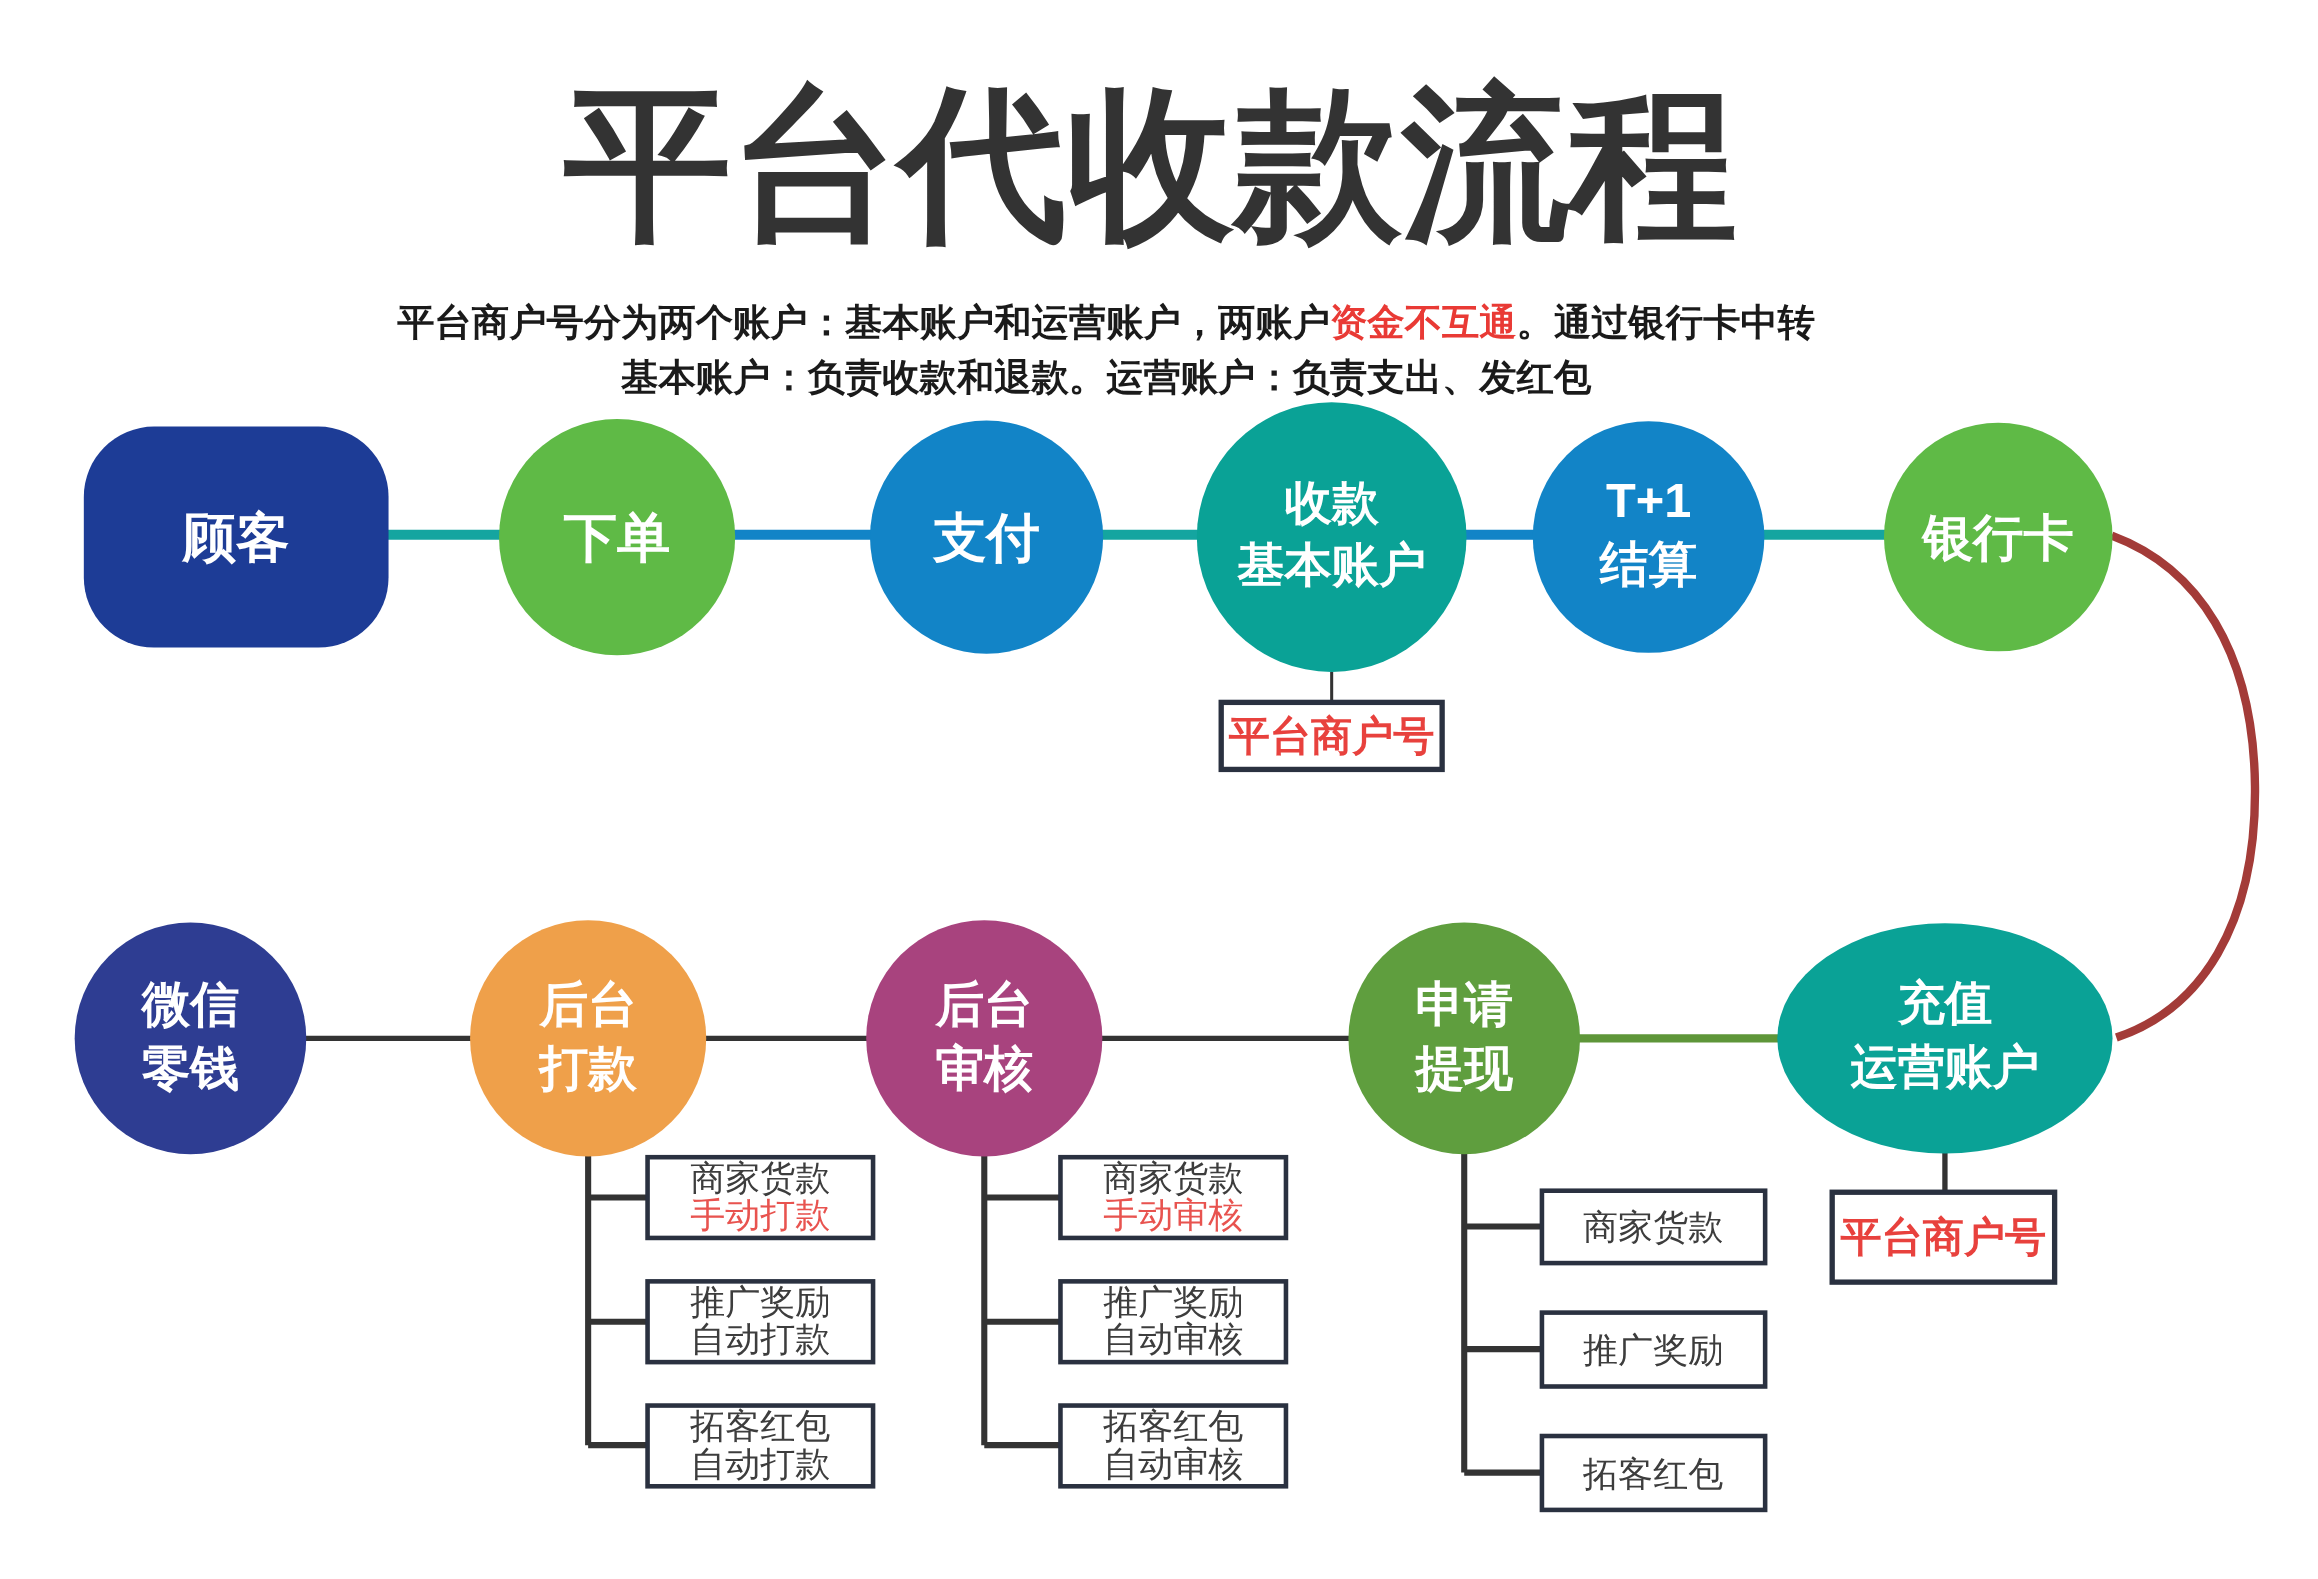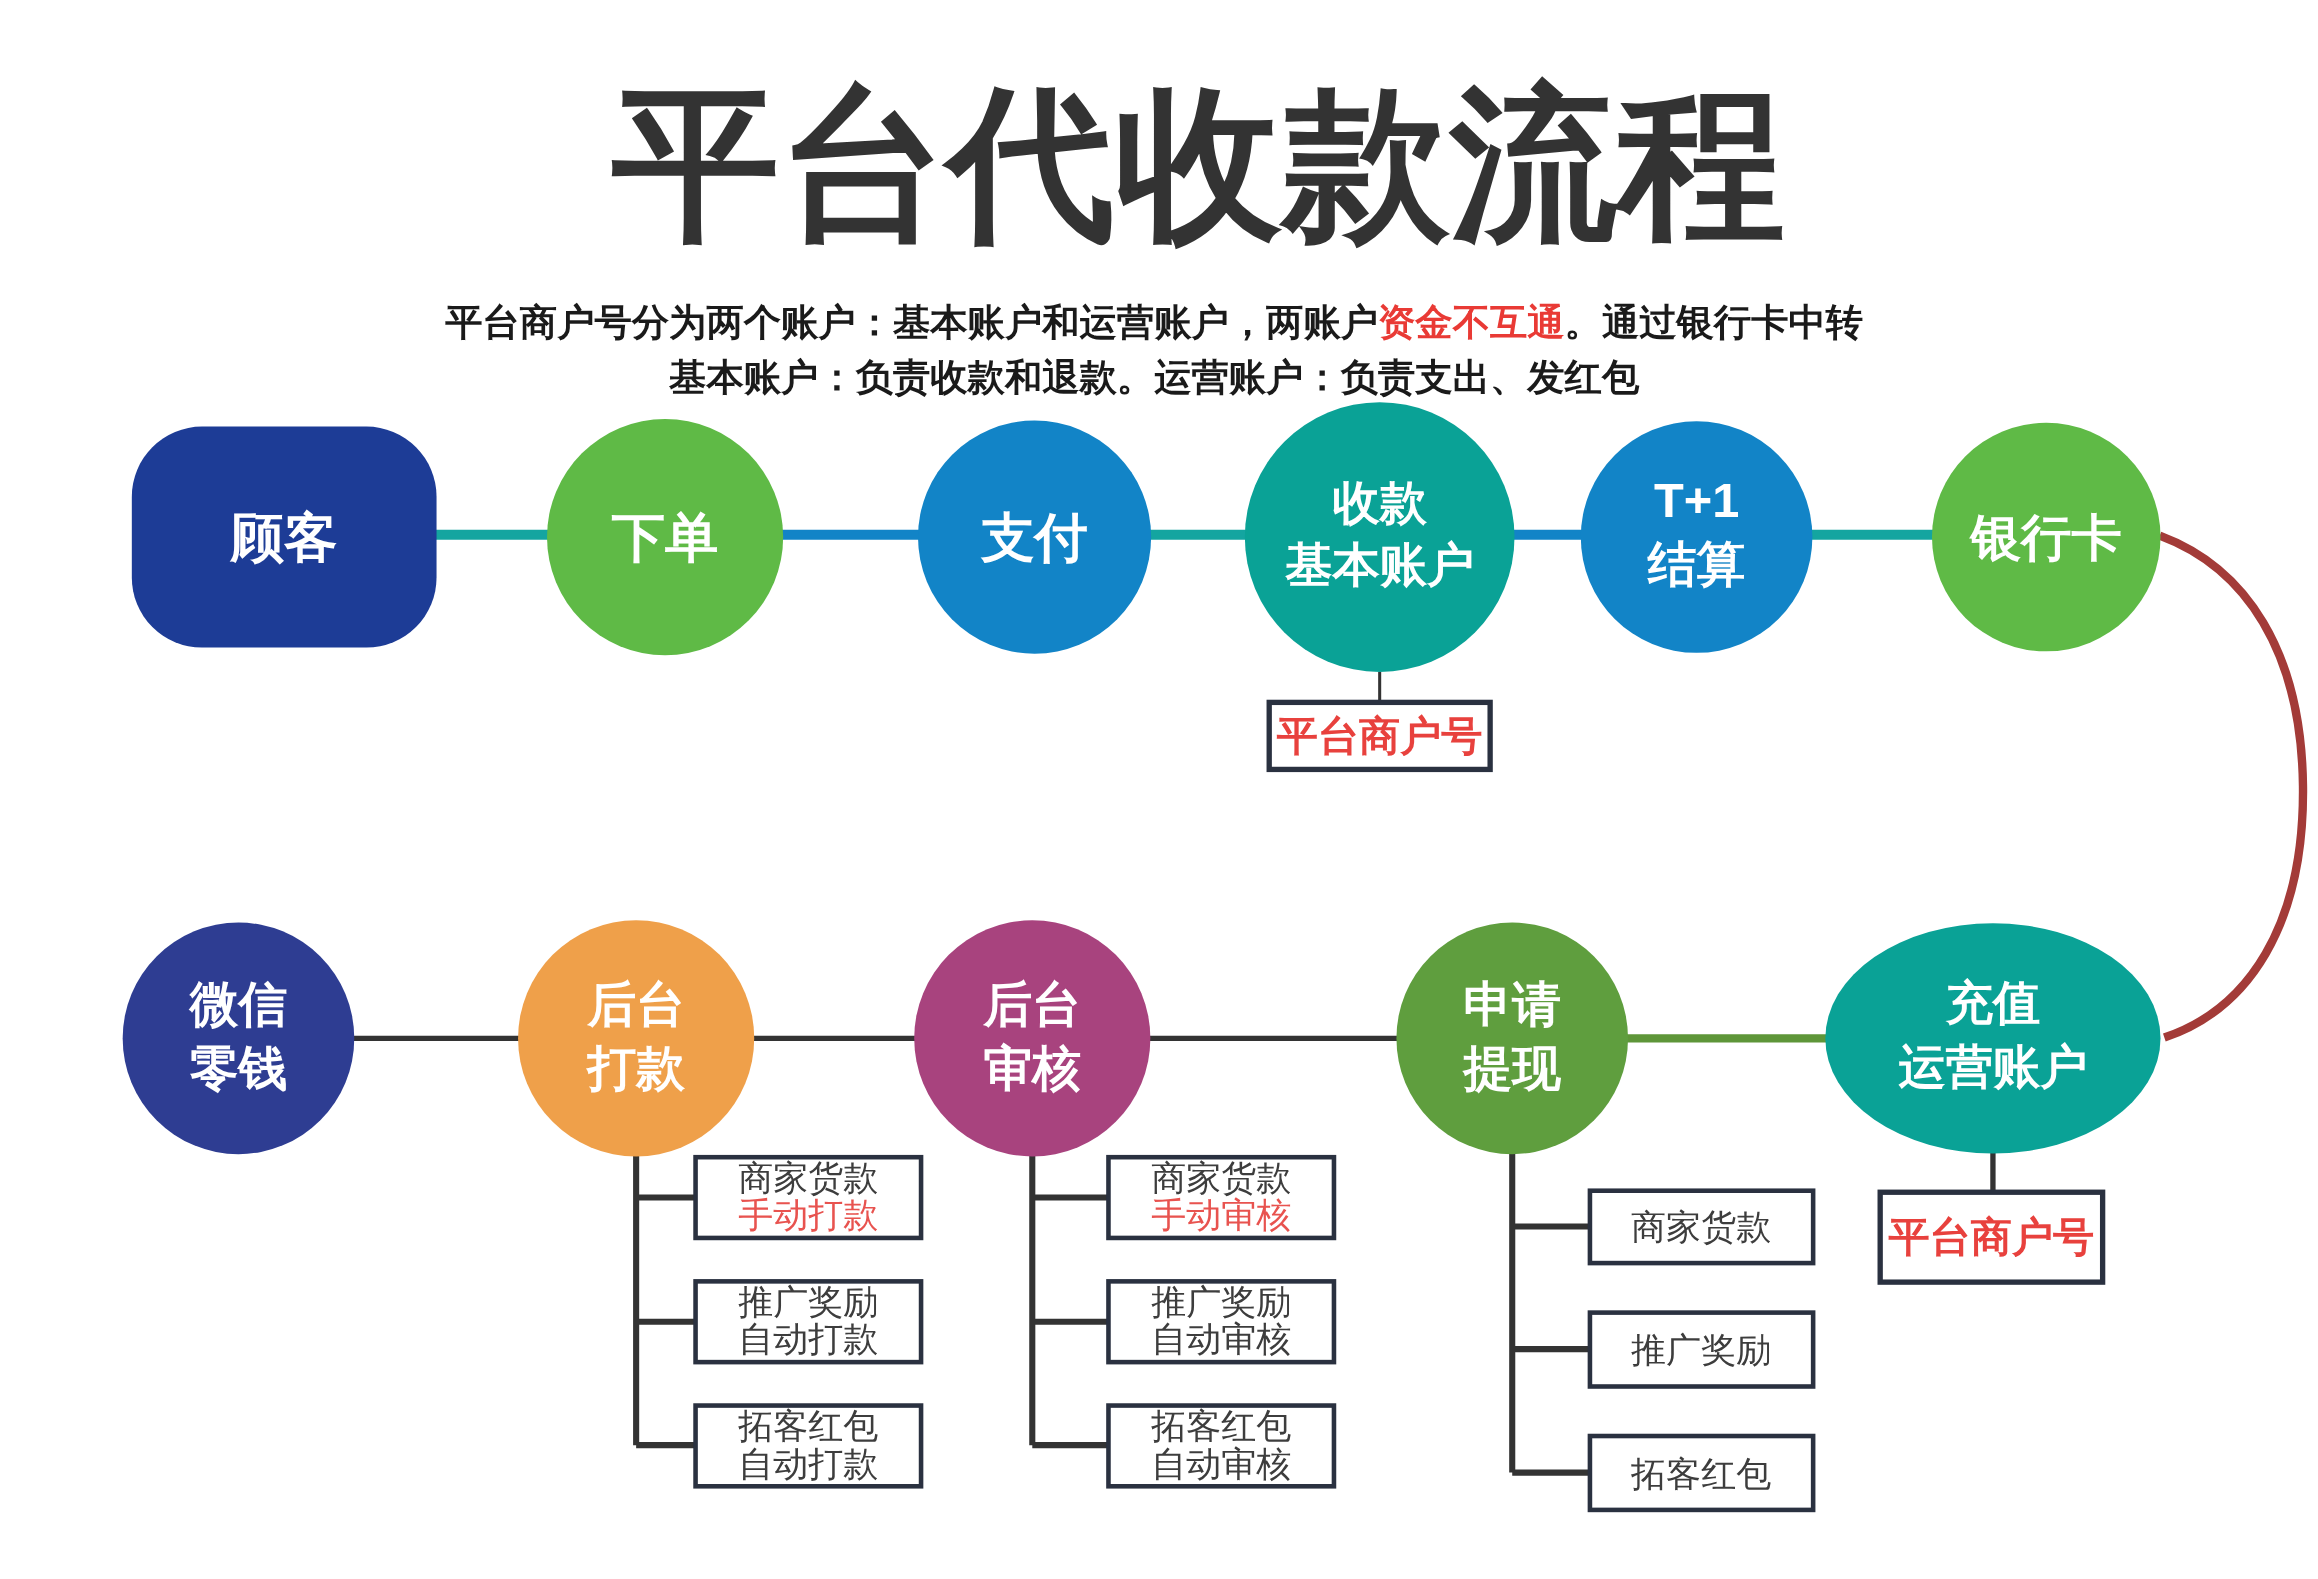--- a/index.html
+++ b/index.html
@@ -1,17 +1,17 @@
 <!DOCTYPE html>
 <html style="font-size:12.2px"><head>
 <meta charset="utf-8">
 <style>
   html,body{margin:0;padding:0;background:#ffffff;}
   .page{position:relative;width:2265px;height:1580px;background:#ffffff;overflow:hidden;
-        font-family:"Liberation Sans","DejaVu Sans",sans-serif;padding-left:48px;}
+        font-family:"Liberation Sans","DejaVu Sans",sans-serif;}
   svg{display:block;width:2319px;height:1580px;}
   text{font-family:"Liberation Sans","DejaVu Sans",sans-serif;}
   .title-text{font-size:220px;font-weight:900;fill:#333333;}
   .subtitle-text{font-size:49px;font-weight:bold;fill:#1a1a1a;}
   .subtitle-red{fill:#e93a35;}
   .node-label{fill:#ffffff;font-weight:bold;text-anchor:middle;}
   .f70{font-size:70px;} .f66{font-size:66px;} .f64{font-size:64px;} .f62{font-size:62px;}
   .merchant-text{font-size:54px;font-weight:bold;fill:#e8413d;text-anchor:middle;}
   .box-text{font-size:46px;fill:#3d3d3d;text-anchor:middle;}
   .box-text-red{font-size:46px;fill:#e8534f;text-anchor:middle;}

